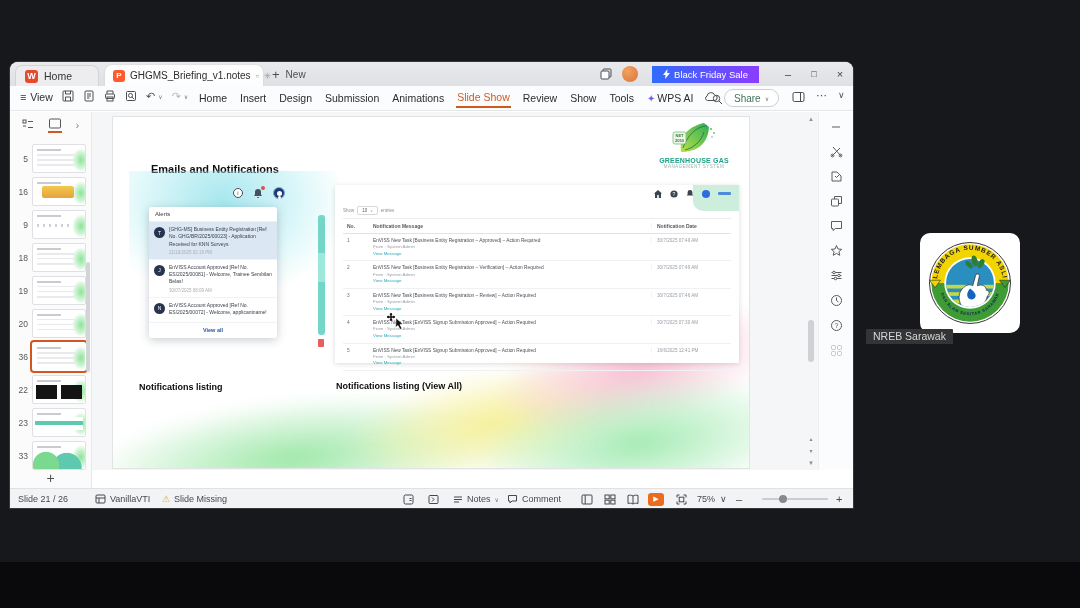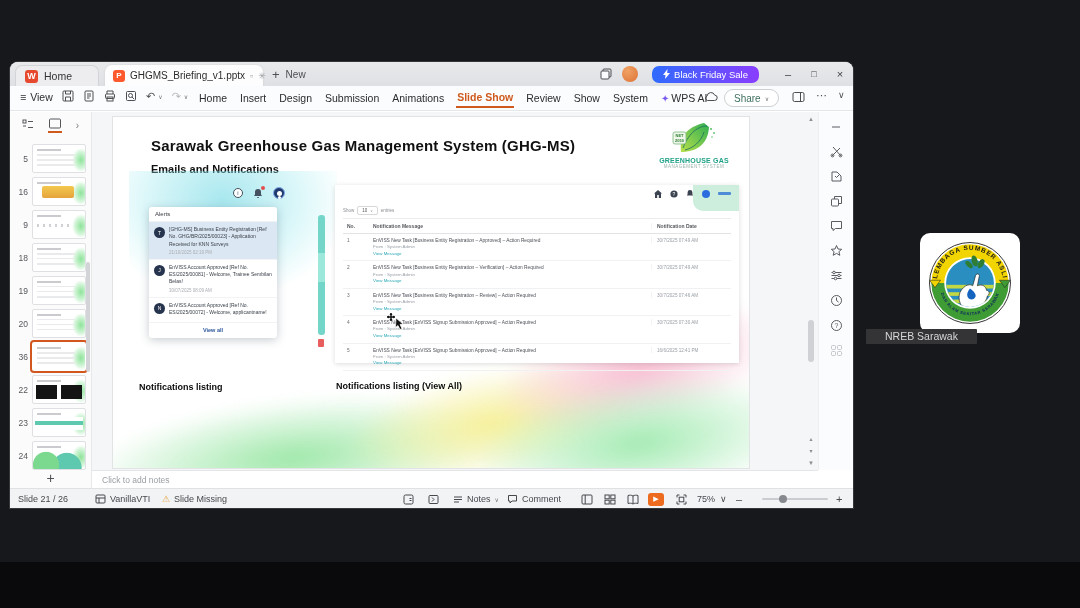--- a/index.html
+++ b/index.html
@@ -21,35 +21,35 @@
 .tab-doc{position:absolute;left:95px;top:3px;width:158px;height:21px;background:#fdfdfe;border-radius:7px 7px 0 0;
   display:flex;align-items:center;gap:5px;padding:0 8px;font-size:10px;color:#2c2c2e;box-shadow:0 0 3px rgba(0,0,0,.08)}
 .p-icon{width:12px;height:12px;border-radius:3px;background:#ff5a2d;color:#fff;font-size:8px;font-weight:700;
   display:flex;align-items:center;justify-content:center;flex:0 0 auto}
 .tab-doc .mini{color:#9a9ca0;font-size:9px}
 .tab-new{position:absolute;left:262px;top:5px;display:flex;align-items:center;gap:6px;font-size:10px;color:#4c4e52}
 .tab-new .plus{font-size:13px;color:#4c4e52}
 .titlebar-right{position:absolute;right:0;top:0;height:24px;display:flex;align-items:center}
 .stack-icon{margin-right:10px}
 .user-avatar{width:16px;height:16px;border-radius:50%;background:radial-gradient(circle at 35% 30%,#f0a264,#dd7336);margin-right:14px}
-.promo{height:17px;border-radius:7px;background:linear-gradient(90deg,#2f6bff,#8a3dff);color:#fff;font-size:9.5px;
+.promo{height:17px;border-radius:0;background:linear-gradient(90deg,#2f6bff,#8a3dff);color:#fff;font-size:9.5px;
   display:flex;align-items:center;gap:4px;padding:0 11px;margin-right:16px}
 .winbtn{width:26px;text-align:center;font-size:11px;color:#3d3f43}
 .winbtn.max{font-size:9px}
 
 
 .ribbon{position:absolute;left:0;top:24px;right:0;height:25px;background:#fbfcfd;border-bottom:1px solid #e4e6e8}
 .file-btn{position:absolute;left:10px;top:5px;display:flex;gap:4px;align-items:center;font-size:10.5px;color:#2e2f31}
 .qicons{position:absolute;left:52px;top:4px;display:flex;gap:9px;align-items:center;color:#4c4e52}
 .qicons .uglyph{font-size:11px;line-height:1}
 .qicons .disabled{color:#b6b8bc}
 .qicons .dd{font-size:6px;color:#76787c;margin-left:-6px}
 .menus{position:absolute;left:188px;top:4px;display:flex;gap:11px;font-size:10.5px;color:#2b2c2e;align-items:center}
 .menus .mi{padding:1px 1px 3px}
-.menus .active{color:#cf5a1e;font-weight:700;border-bottom:2px solid #cf5a1e}
+.menus .active{color:#cf5a1e;font-weight:400;border-bottom:2px solid #cf5a1e}
 .ai-spark{color:#7b5bf0;font-size:10px;margin-right:2px}
 .search-ic{margin-left:6px}
 .rb-right{position:absolute;top:3px;right:0;left:0;height:20px}
 .rb-cloud{position:absolute;left:694px;top:2px}
 .share-btn{position:absolute;left:714px;top:0;height:18px;border:1px solid #ccd0d3;border-radius:10px;
   display:flex;align-items:center;gap:4px;padding:0 9px;font-size:10px;color:#40735f;background:#fff}
 .share-btn .dd{font-size:6px;color:#76787c}
 .rb-pane{position:absolute;left:782px;top:2px}
 .rb-dots{position:absolute;left:806px;top:0;font-size:11px;color:#4c4e52}
 .rb-chev{position:absolute;left:828px;top:1px;font-size:9px;color:#4c4e52}
@@ -163,39 +163,39 @@
 
 .caption-left{position:absolute;left:26px;top:265px;font-size:9px;font-weight:700;color:#0c0c0c}
 .caption-right{position:absolute;left:223px;top:264px;font-size:9px;font-weight:700;color:#0c0c0c}
 
 .cursor{position:absolute;left:274px;top:196px}
 
 
 .participant-logo{position:absolute;left:920px;top:233px;width:100px;height:100px;background:#fff;border-radius:10px;
   display:flex;align-items:center;justify-content:center}
 .participant-label{position:absolute;left:866px;top:329px;background:#343436;color:#d6d7d8;font-size:10.5px;
-  padding:1px 19px 2px;border-radius:1px}
+  padding:1px 7px 2px;border-radius:1px}
 svg{display:block}
 </style>
 </head>
 <body>
 
 <div class="stage">
   <div class="bottom-strip"></div>
 
   <div class="window">
 
     <div class="tabbar">
       <div class="tab-home">
         <span class="wps-logo">W</span>
         <span>Home</span>
       </div>
       <div class="tab-doc">
         <span class="p-icon">P</span>
-        <span>GHGMS_Briefing_v1.pptx</span>
+        <span>GHGMS_Briefing_v1.notes</span>
         <span class="mini">▫</span>
         <span class="mini">✳</span>
       </div>
       <div class="tab-new">
         <span class="plus">+</span>
         <span>New</span>
       </div>
       <div class="titlebar-right">
         <span class="stack-icon">
           <svg width="12" height="12" viewBox="0 0 12 12" fill="none" stroke="#4c4e52">
@@ -255,21 +255,21 @@
       </div>
       <div class="menus">
         <span class="mi">Home</span>
         <span class="mi">Insert</span>
         <span class="mi">Design</span>
         <span class="mi">Submission</span>
         <span class="mi">Animations</span>
         <span class="mi active">Slide Show</span>
         <span class="mi">Review</span>
         <span class="mi">Show</span>
-        <span class="mi">System</span>
+        <span class="mi">Tools</span>
         <span class="mi"><span class="ai-spark">✦</span><span>WPS AI</span></span>
         <span class="search-ic">
             <svg width="11" height="11" viewBox="0 0 11 11" fill="none" stroke="#4c4e52">
               <circle cx="4.5" cy="4.5" r="3.2"></circle>
               <path d="M7 7l3 3"></path>
             </svg>
           </span>
       </div>
       <div class="rb-right">
         <span class="rb-cloud">
@@ -356,40 +356,39 @@
               <i class="blob"></i>
             </div>
           </div>
           <div class="thumb-row">
             <span class="thumb-num">23</span>
             <div class="thumb-card t-band">
               <i class="blob"></i>
             </div>
           </div>
           <div class="thumb-row">
-            <span class="thumb-num">24</span>
+            <span class="thumb-num">33</span>
             <div class="thumb-card t-blobs">
               <i class="blob"></i>
             </div>
           </div>
         </div>
       <div class="thumb-scroll"></div>
       <div class="thumb-add">+</div>
     </div>
 
     <div class="canvas">
       <div class="slide">
         <div class="waves">
           <i class="w1"></i>
             <i class="w2"></i>
             <i class="w3"></i>
             <i class="w4"></i>
         </div>
 
-        <div class="sl-title">Sarawak Greenhouse Gas Management System (GHG-MS)</div>
         <div class="sl-sub">Emails and Notifications</div>
 
         <div class="ghg-logo">
           <svg width="46" height="36" viewBox="0 0 46 36" style="margin:0 auto">
             <defs>
                 <linearGradient id="lg" x1="0" y1="1" x2="1" y2="0">
               <stop offset="0" stop-color="#b9e04a"></stop>
                   <stop offset="1" stop-color="#2fae53"></stop>
                 </linearGradient>
               </defs>
@@ -616,23 +615,20 @@
       <span>
           <svg width="13" height="13" viewBox="0 0 13 13" fill="none" stroke="#c3c6c9">
             <rect x="1.5" y="1.5" width="4" height="4" rx="1"></rect>
             <rect x="7.5" y="1.5" width="4" height="4" rx="1"></rect>
             <rect x="1.5" y="7.5" width="4" height="4" rx="1"></rect>
             <rect x="7.5" y="7.5" width="4" height="4" rx="1"></rect>
           </svg>
         </span>
     </div>
 
-    <div class="notesbar">
-      <span>Click to add notes</span>
-    </div>
 
     <div class="statusbar">
       <span class="sb" style="left:8px">Slide 21 / 26</span>
       <span class="sb" style="left:85px">
         <svg width="11" height="10" viewBox="0 0 11 10" fill="none" stroke="#46484c">
             <rect x="1" y="1" width="9" height="8" rx="1"></rect>
             <path d="M1 4h9M4 4v5"></path>
           </svg>
         <span>VanillaVTI</span>
       </span>

